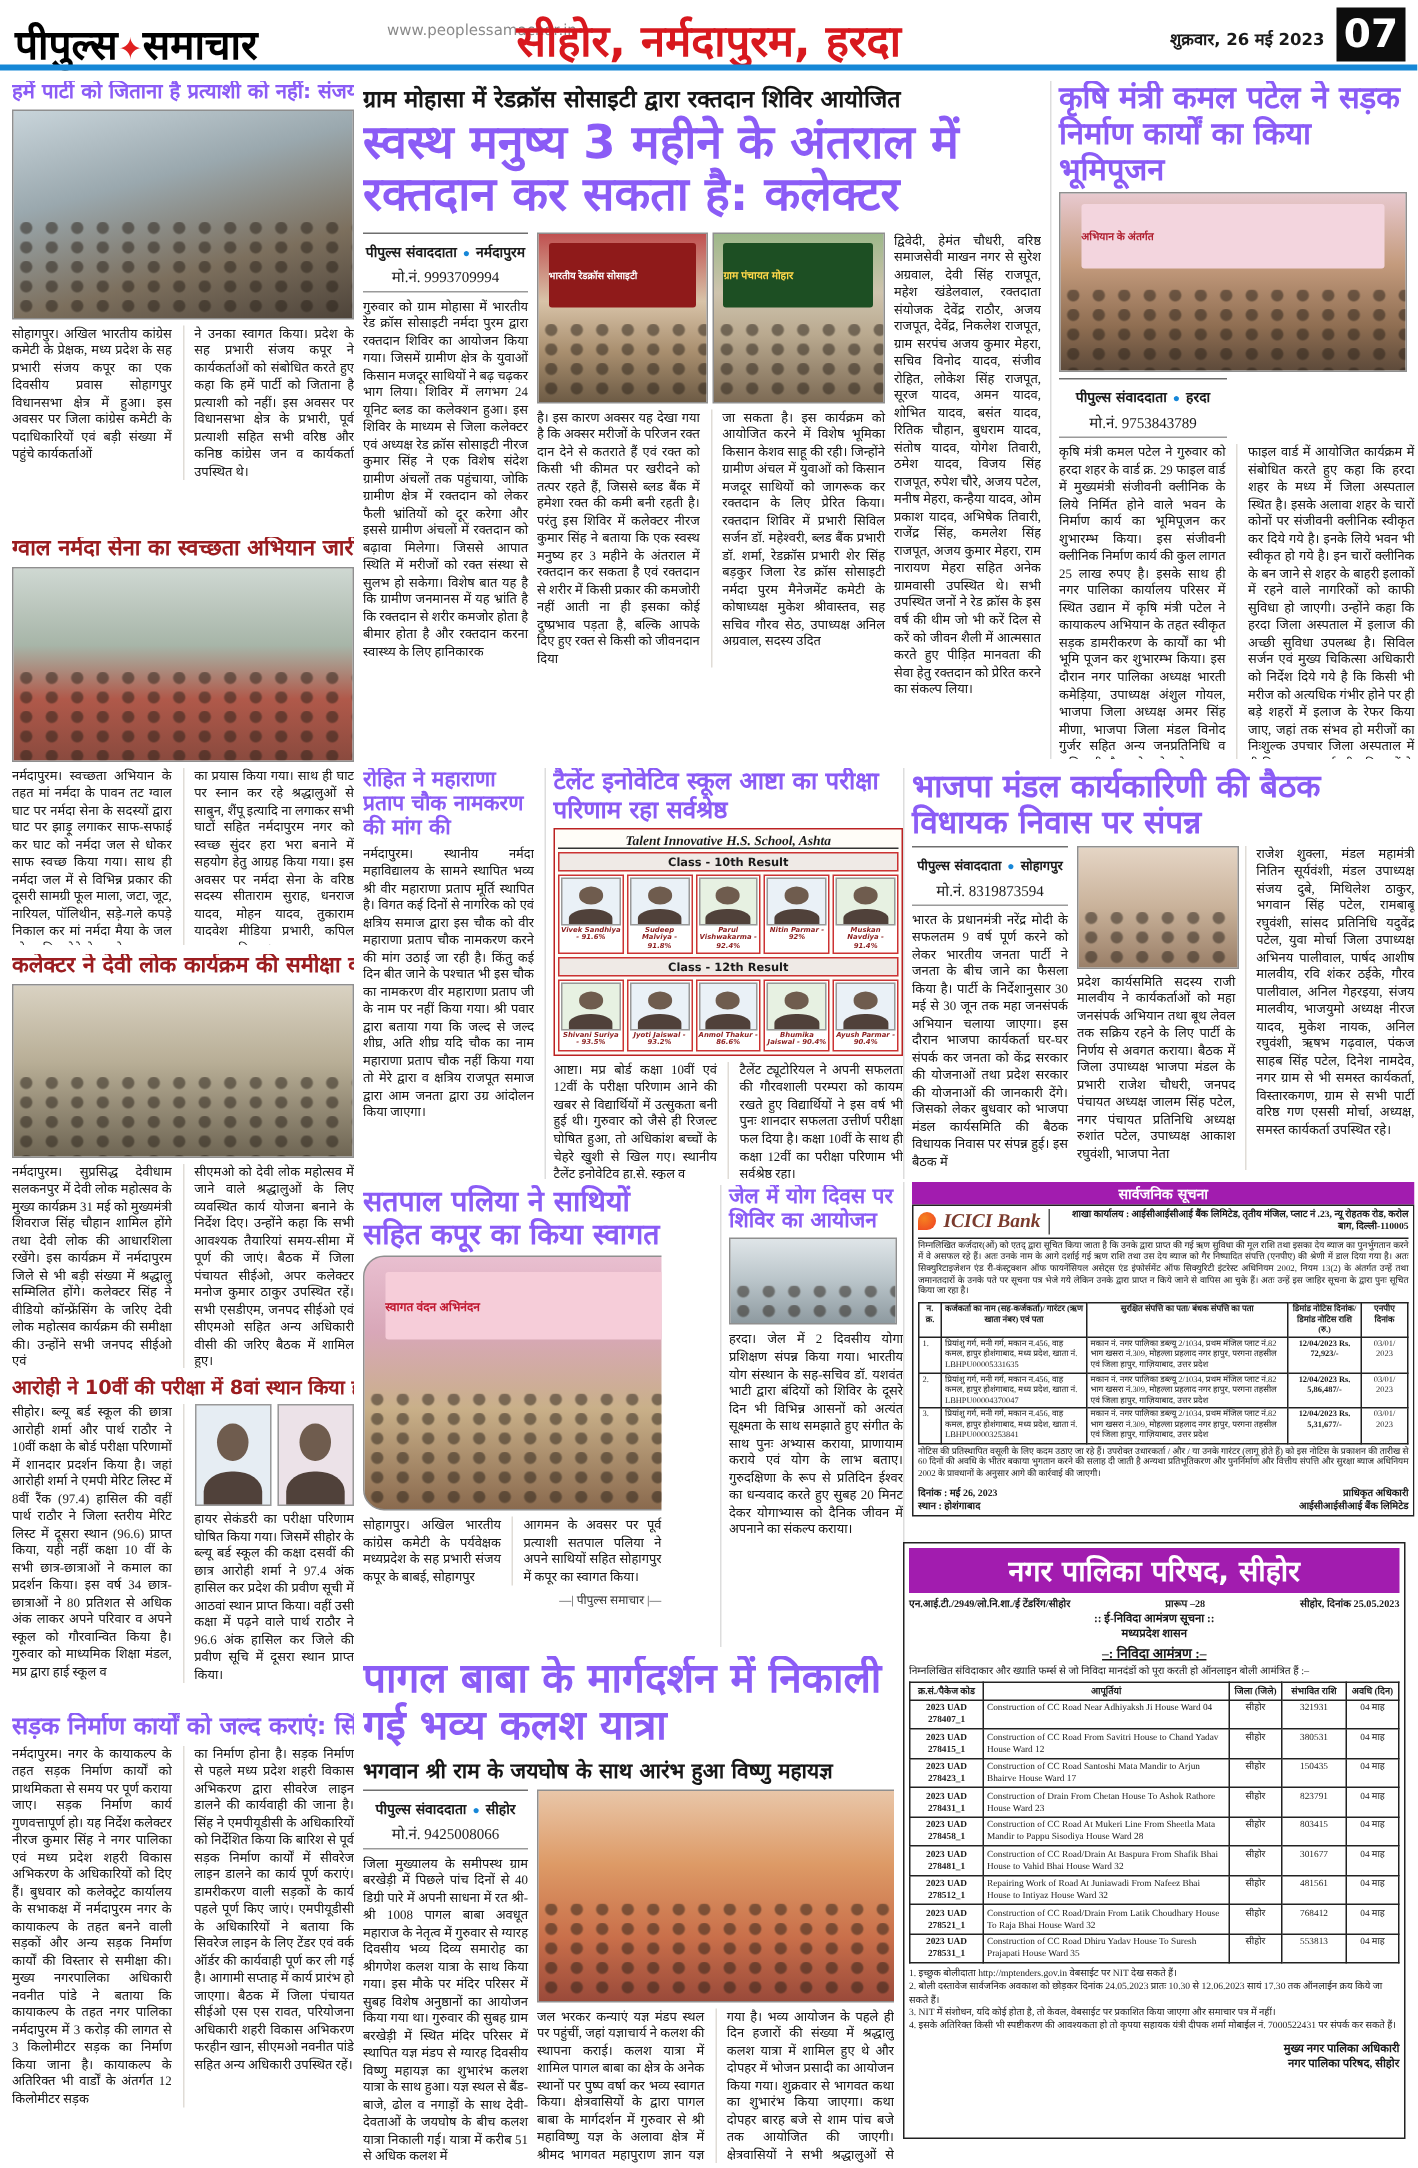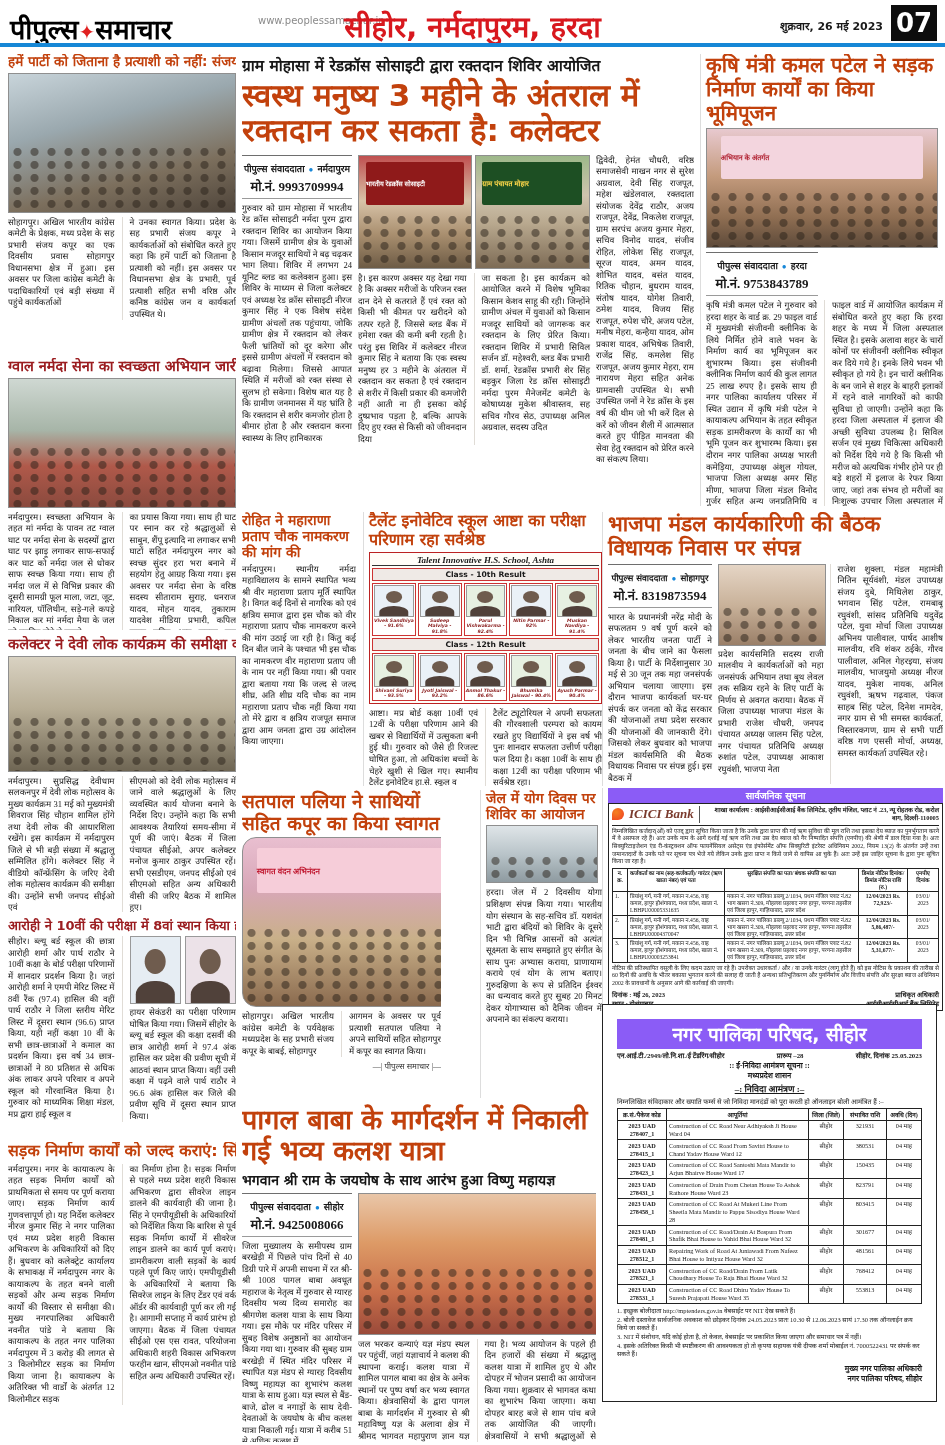--- a/index.html
+++ b/index.html
@@ -1,30 +1,30 @@
 <!DOCTYPE html>
 <html lang="hi"><head>
 <meta charset="utf-8">
 <style>
   html,body{margin:0;padding:0;background:#ffffff;}
   body{width:945px;height:1445px;position:relative;overflow:hidden;
        font-family:"Liberation Serif", serif;color:#1a1a1a;}
   .abs{position:absolute;}
   .art{position:absolute;overflow:hidden;background:#fff;}
-  .hl{font-family:"DejaVu Sans", sans-serif;font-weight:bold;color:#c2410c;line-height:1.16;margin:0 0 3px 0;}
+  .hl{font-family:"DejaVu Sans", sans-serif;font-weight:bold;color:#8b5cf6;line-height:1.16;margin:0 0 3px 0;}
   .hl.red{color:#9b1d20;}
   .kicker{font-family:"DejaVu Sans", sans-serif;font-weight:600;color:#171717;margin:0 0 2px 0;}
   .bt{font-size:8.6px;line-height:1.34;text-align:justify;margin:0;color:#161616;}
   .trow{display:flex;gap:7px;}
   .tcol{flex:1;min-width:0;}
   .tcol+.tcol{border-left:1px solid #e0dcd6;padding-left:7px;}
   .byline{border-top:1.4px solid #6e6e6e;border-bottom:1px solid #9a9a9a;text-align:center;padding:2px 0 3px;margin-bottom:4px;}
   .byline .who{font-family:"DejaVu Sans", sans-serif;font-weight:bold;font-size:9.3px;}
   .byline .dot{color:#1787d8;font-size:8px;}
-  .byline .ph{font-size:13px;font-weight:bold;margin-top:1px;}
+  .byline .ph{font-size:10px;font-weight:normal;margin-top:1px;}
   .photo{position:relative;border:1px solid #8f8f8f;overflow:hidden;}
   .photo::after{content:"";position:absolute;left:0;right:0;bottom:0;height:46%;
     background-image:radial-gradient(circle at 50% 30%, rgba(40,32,24,.5) 3.5px, transparent 4.6px);
     background-size:17px 13px;}
   .banner{position:absolute;left:6%;right:6%;top:6%;font-family:Liberation Sans, sans-serif;
     font-weight:bold;text-align:left;font-size:8px;padding:17px 0;border-radius:2px;}
   .g-crowd{background:linear-gradient(165deg,#c8d4da,#9aa8ae 35%,#7c6f5d 70%,#4e443a);}
   .g-stage{background:linear-gradient(180deg,#e8c9cf,#c49b7d 40%,#8f6e52 75%,#5d4a3a);}
   .g-ghat{background:linear-gradient(180deg,#cfd8d2,#a7b5a8 40%,#b0594a 68%,#8a4a3e);}
   .g-meeting{background:linear-gradient(180deg,#d9d2c2,#b8ae96 45%,#6e6553);}
@@ -43,21 +43,21 @@
   .scard{flex:1;min-width:0;border:1px solid #c33;background:#fff;padding:1px;}
   .sphoto{height:30px;} .sphoto.alt{background:#e7f1e2;} .sphoto{background:#eaf1f7;}
   .scap{font-size:4.6px;line-height:1.15;color:#8a1d1d;font-style:italic;text-align:center;
     font-family:"DejaVu Sans",sans-serif;font-weight:bold;padding-top:1px;min-height:11px;}
   .classbar{background:#efeae6;border:1px solid #c33;font-family:"DejaVu Sans",sans-serif;
     font-weight:bold;font-size:7.6px;text-align:center;padding:1px 0;margin:2px 0;}
   table{border-collapse:collapse;width:100%;}
   .ntable td,.ntable th{border:1px solid #222;font-size:6.2px;line-height:1.25;padding:1.5px 2px;vertical-align:top;}
   .ntable th{font-weight:bold;text-align:center;}
   .itable td,.itable th{border:1px solid #222;font-size:5.6px;line-height:1.22;padding:1px 2px;vertical-align:top;}
-  .blackbar{background:#8b5cf6;color:#fff;text-align:center;font-family:"DejaVu Sans",sans-serif;font-weight:bold;}
+  .blackbar{background:#a21caf;color:#fff;text-align:center;font-family:"DejaVu Sans",sans-serif;font-weight:bold;}
   .tiny{font-size:5.9px;line-height:1.3;text-align:justify;margin:0;}
   .note{font-size:6.4px;line-height:1.35;margin:0;}
   .ctr{text-align:center;}
   .rt{text-align:right;}
 </style>
 </head>
 <body>
 
 <div class="abs" style="left:0;top:0;width:945px;height:46px;">
   <div class="abs" style="left:10px;top:10px;font-family:'DejaVu Sans',sans-serif;font-weight:bold;font-size:27px;color:#000;">
@@ -309,21 +309,21 @@
         <div>स्थान : होशंगाबाद</div>
       </div>
       <div class="rt">
         <div>प्राधिकृत अधिकारी</div>
         <div>आईसीआईसीआई बैंक लिमिटेड</div>
       </div>
     </div>
   </div>
 </div>
 
-<div class="art" style="left:602px;top:1004px;width:335px;height:398px;border:1.4px solid #222;padding:14px;box-sizing:border-box;">
+<div class="art" style="left:602px;top:1028px;width:335px;height:398px;border:1.4px solid #222;padding:3px;box-sizing:border-box;">
   <div class="blackbar" style="font-size:19px;padding:2px 0;">नगर पालिका परिषद, सीहोर</div>
   <div style="display:flex;justify-content:space-between;font-size:6.8px;font-weight:bold;margin-top:2px;">
     <span>एन.आई.टी./2949/लो.नि.शा./ई टेंडरिंग/सीहोर</span>
     <span>प्रारूप –28</span>
     <span>सीहोर, दिनांक 25.05.2023</span>
   </div>
   <div class="ctr" style="font-size:7.6px;font-weight:bold;">:: ई-निविदा आमंत्रण सूचना ::</div>
   <div class="ctr" style="font-size:7.6px;font-weight:bold;">मध्यप्रदेश शासन</div>
   <div class="ctr" style="font-size:9px;font-weight:bold;text-decoration:underline;margin:2px 0;">–: निविदा आमंत्रण :–</div>
   <p class="note" style="font-size:6.8px;margin-bottom:2px;">निम्नलिखित संविदाकार और ख्याति फर्म्स से जो निविदा मानदंडों को पूरा करती हो ऑनलाइन बोली आमंत्रित हैं :–</p>

